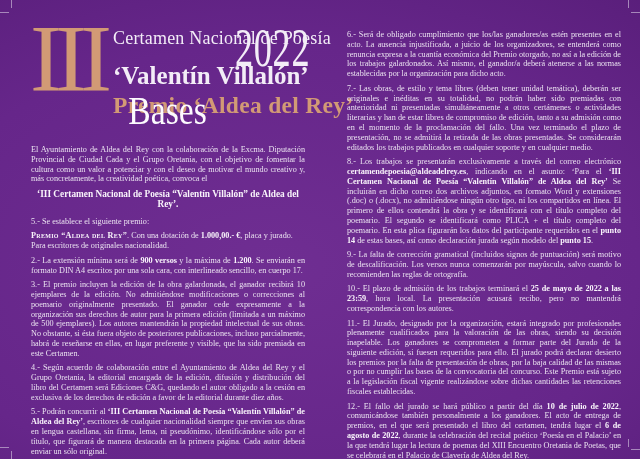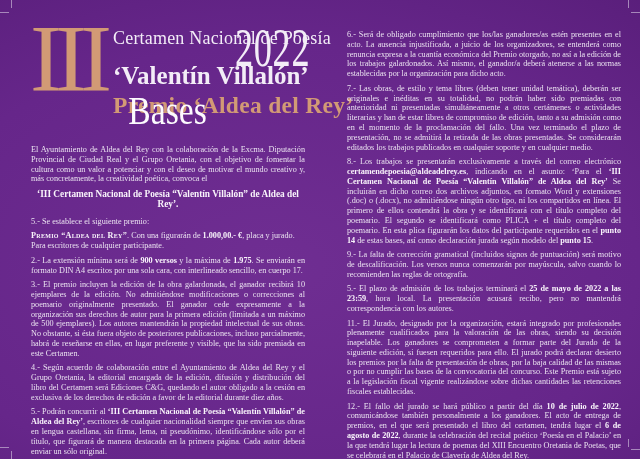--- a/index.html
+++ b/index.html
@@ -79,32 +79,32 @@
       <div class="h-line1">Certamen Nacional de Poesía</div>
       <div class="h-line2">‘Valentín Villalón’</div>
       <div class="h-line3">Premio ‘Aldea del Rey’</div>
     </div>
     <div class="year">2022</div>
   </div>
 
   <div class="bases-title">Bases</div>
 
   <div class="col col-left" id="col-left">
-      <p class="para justify"><span>El Ayuntamiento de Aldea del Rey con la colaboración de la Excma. Diputación Provincial de Ciudad Real y el Grupo Oretania, con el objetivo de fomentar la cultura como un valor a potenciar y con el deseo de motivar el mundo creativo y, más concretamente, la creatividad poética, convoca el</span></p>
+      <p class="para justify"><span>El Ayuntamiento de Aldea del Rey con la colaboración de la Excma. Diputación Provincial de Ciudad Cada y el Grupo Oretania, con el objetivo de fomentar la cultura como un valor a potenciar y con el deseo de motivar el mundo creativo y, más concretamente, la creatividad poética, convoca el</span></p>
       <p class="para center"><span>‘III Certamen Nacional de Poesía “Valentín Villalón” de Aldea del Rey’.</span></p>
       <p class="para justify"><span>5.- Se establece el siguiente premio:</span></p>
-      <p class="para justify"><span class="b sc">Premio “Aldea del Rey”</span><span>. Con una figurarán de </span><span class="b">1.000,00.- €</span><span>, placa y jurado.</span><br><span>Para escritores de cualquier participante.</span></p>
-      <p class="para justify"><span>2.- La extensión mínima será de </span><span class="b">900 versos</span><span> y la máxima de </span><span class="b">1.975</span><span>. Se enviarán en formato DIN A4 escritos por una sola cara, con interlineado sencillo, en cuerpo 17.</span></p>
+      <p class="para justify"><span class="b sc">Premio “Aldea del Rey”</span><span>. Con una dotación de </span><span class="b">1.000,00.- €</span><span>, placa y jurado.</span><br><span>Para escritores de originales nacionalidad.</span></p>
+      <p class="para justify"><span>2.- La extensión mínima será de </span><span class="b">900 versos</span><span> y la máxima de </span><span class="b">1.200</span><span>. Se enviarán en formato DIN A4 escritos por una sola cara, con interlineado sencillo, en cuerpo 17.</span></p>
       <p class="para justify"><span>3.- El premio incluyen la edición de la obra galardonada, el ganador recibirá 10 ejemplares de la edición. No admitiéndose modificaciones o correcciones al poemario originalmente presentado.  El ganador cede expresamente a la organización sus derechos de autor para la primera edición (limitada a un máximo de 500 ejemplares). Los autores mantendrán la propiedad intelectual de sus obras. No obstante, si ésta fuera objeto de posteriores publicaciones, incluso parcialmente, habrá de reseñarse en ellas, en lugar preferente y visible, que ha sido premiada en este Certamen.</span></p>
       <p class="para justify"><span>4.- Según acuerdo de colaboración entre el Ayuntamiento de Aldea del Rey y el Grupo Oretania, la editorial encargada de la edición, difusión y distribución del libro del Certamen será Ediciones C&amp;G, quedando el autor obligado a la cesión en exclusiva de los derechos de edición a favor de la editorial durante diez años.</span></p>
       <p class="para justify"><span>5.- Podrán concurrir al </span><span class="b">‘III Certamen Nacional de Poesía “Valentín Villalón” de Aldea del Rey’</span><span>, escritores de cualquier nacionalidad siempre que envíen sus obras en lengua castellana, sin firma, lema, ni pseudónimo, identificándose sólo por el título, que figurará de manera destacada en la primera página. Cada autor deberá enviar un sólo original.</span></p>
     </div>
   <div class="col col-right" id="col-right">
       <p class="para justify"><span>6.- Será de obligado cumplimiento que los/las ganadores/as estén presentes en el acto. La ausencia injustificada, a juicio de los organizadores, se entenderá como renuncia expresa a la cuantía económica del Premio otorgado, no así a la edición de los trabajos galardonados. Así mismo, el ganador/a deberá atenerse a las normas establecidas por la organización para dicho acto.</span></p>
       <p class="para justify"><span>7.- Las obras, de estilo y tema libres (deben tener unidad temática), deberán ser originales e inéditas en su totalidad, no podrán haber sido premiadas con anterioridad ni presentadas simultáneamente a otros certámenes o actividades literarias y han de estar libres de compromiso de edición, tanto a su admisión como en el momento de la proclamación del fallo. Una vez terminado el plazo de presentación, no se admitirá la retirada de las obras presentadas. Se considerarán editados los trabajos publicados en cualquier soporte y en cualquier medio.</span></p>
       <p class="para justify"><span>8.- Los trabajos se presentarán exclusivamente a través del correo electrónico </span><span class="b">certamendepoesia@aldeadelrey.es</span><span>, indicando en el asunto: ‘Para el </span><span class="b">‘III Certamen Nacional de Poesía “Valentín Villalón” de Aldea del Rey’</span><span> Se incluirán en dicho correo dos archivos adjuntos, en formato Word y extensiones (.doc) o (.docx), no admitiéndose ningún otro tipo, ni los compartidos en línea. El primero de ellos contendrá la obra y se identificará con el título completo del poemario. El segundo se identificará como PLICA + el título completo del poemario. En esta plica figurarán los datos del participante requeridos en el </span><span class="b">punto 14</span><span> de estas bases, así como declaración jurada según modelo del </span><span class="b">punto 15</span><span>.</span></p>
       <p class="para justify"><span>9.- La falta de corrección gramatical (incluidos signos de puntuación) será motivo de descalificación. Los versos nunca comenzarán por mayúscula, salvo cuando lo recomienden las reglas de ortografía.</span></p>
-      <p class="para justify"><span>5.- El plazo de admisión de los trabajos terminará el </span><span class="b">25 de mayo de 2022 a las 23:59</span><span>, hora local. La presentación acusará recibo, pero no mantendrá correspondencia con los autores.</span></p>
+      <p class="para justify"><span>10.- El plazo de admisión de los trabajos terminará el </span><span class="b">25 de mayo de 2022 a las 23:59</span><span>, hora local. La presentación acusará recibo, pero no mantendrá correspondencia con los autores.</span></p>
       <p class="para justify"><span>11.- El Jurado, designado por la organización, estará integrado por profesionales plenamente cualificados para la valoración de las obras, siendo su decisión inapelable. Los ganadores se comprometen a formar parte del Jurado de la siguiente edición, si fuesen requeridos para ello. El jurado podrá declarar desierto los premios por la falta de presentación de obras, por la baja calidad de las mismas o por no cumplir las bases de la convocatoria del concurso. Este Premio está sujeto a la legislación fiscal vigente realizándose sobre dichas cantidades las retenciones fiscales establecidas.</span></p>
       <p class="para justify"><span>12.- El fallo del jurado se hará público a partir del día </span><span class="b">10 de julio de 2022</span><span>, comunicándose también personalmente a los ganadores.  El acto de entrega de premios, en el que será presentado el libro del certamen, tendrá lugar el </span><span class="b">6 de agosto de 2022</span><span>, durante la celebración del recital poético ‘Poesía en el Palacio’ en la que tendrá lugar la lectura de poemas del XIII Encuentro Oretania de Poetas, que se celebrará en el Palacio de Clavería de Aldea del Rey.</span></p>
     </div>
 
 </div>
 
 </body></html>

